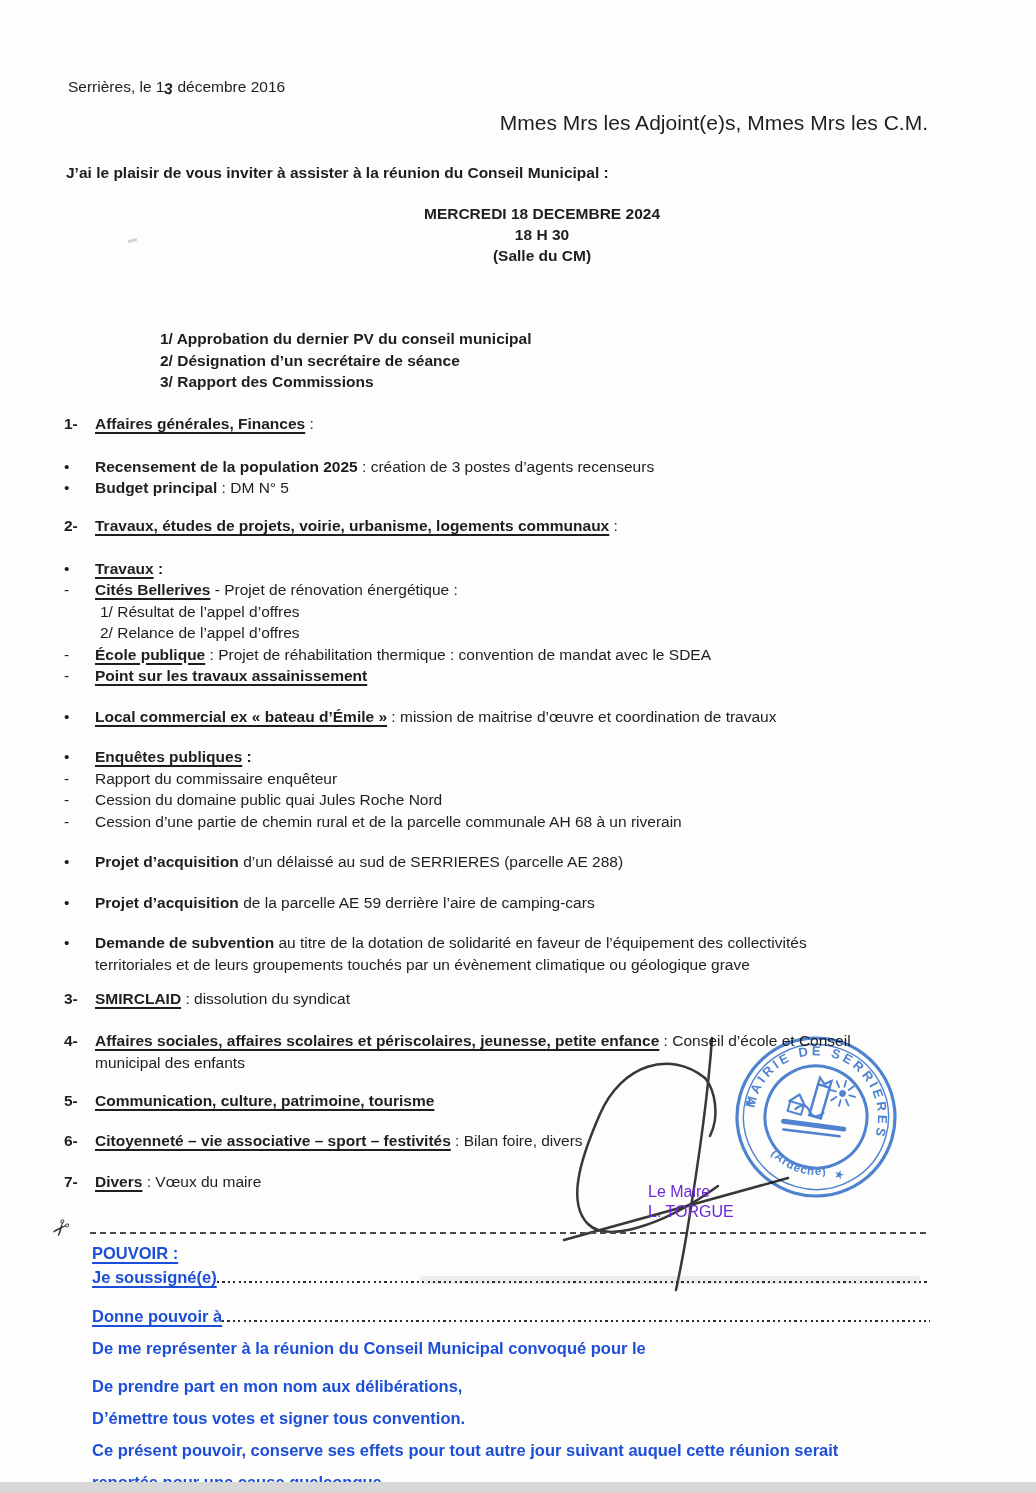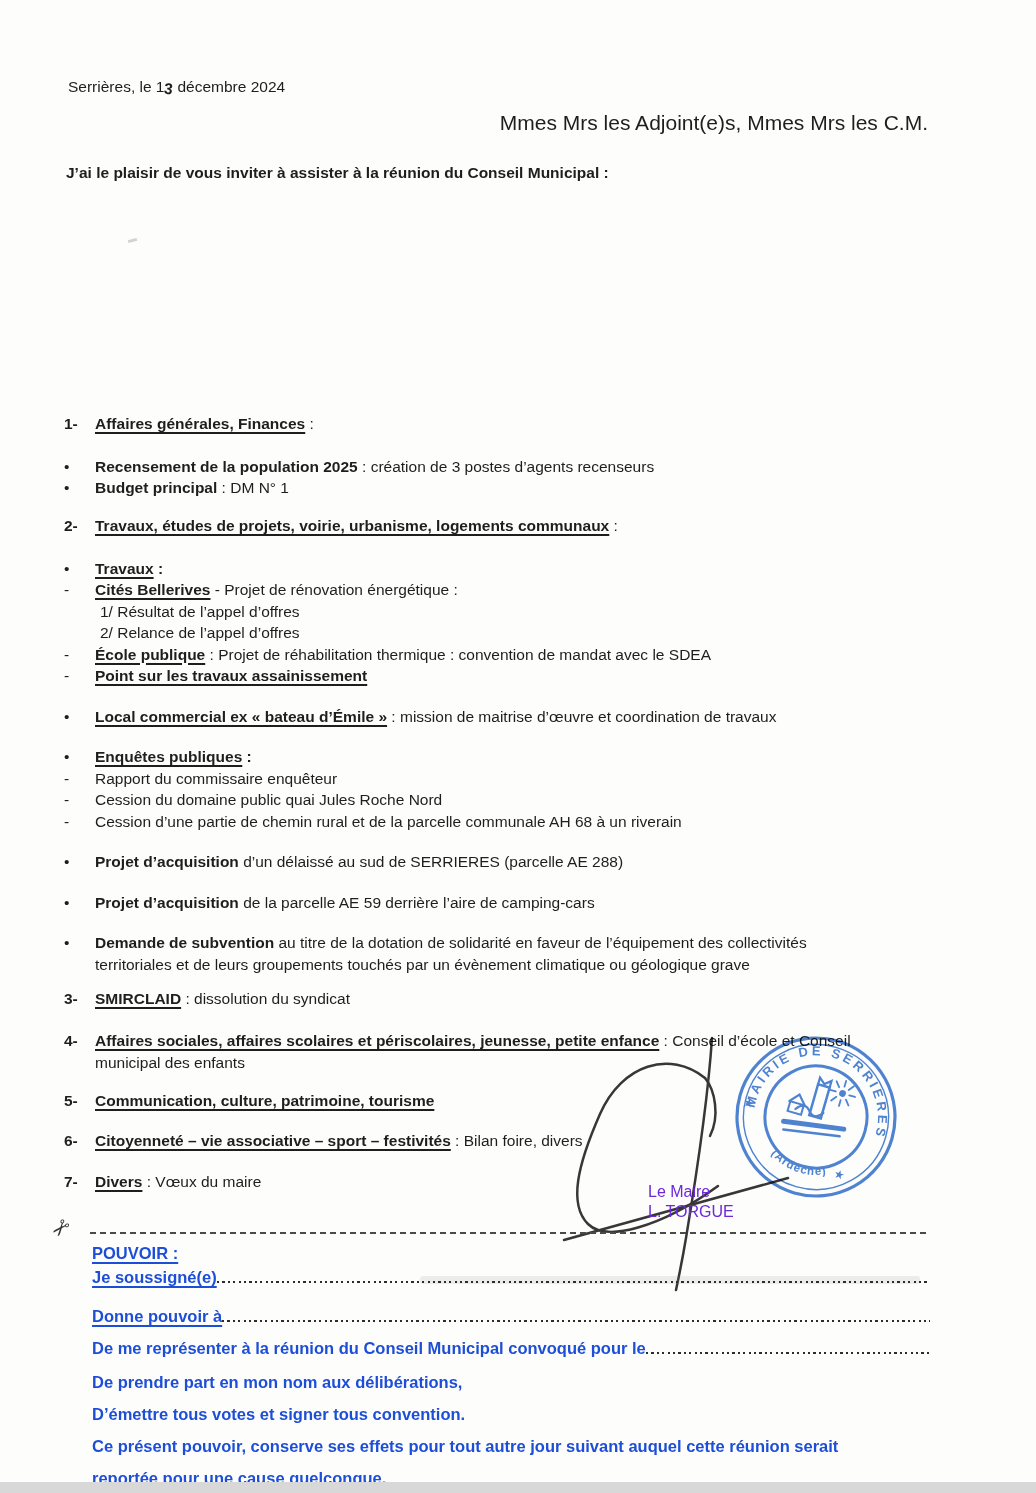--- a/index.html
+++ b/index.html
@@ -43,58 +43,68 @@
 
   .scissors{position:absolute; left:52px; top:1218px; font-size:22px; color:#333;
     transform:scaleX(-1) rotate(50deg); transform-origin:center;}
   .cut-line{position:absolute; left:90px; top:1232px; width:840px; height:2px;
     background:repeating-linear-gradient(90deg,#4a4a4a 0 6px, transparent 6px 10px);}
 
   .pouvoir{position:absolute; left:92px; right:106px; top:1243px; font-weight:bold; font-size:16.5px; line-height:20px; color:#1d4ed8;}
   .pv-row{display:flex;}
   .pv-row1{margin-top:4px;}
   .pv-row2{margin-top:19px;}
-  .pv-row3{margin-top:12px;}
+  .pv-row3{margin-top:12px;flex-direction:column;}
   .pv-plain{margin-top:14px;}
   .pv-plain2{margin-top:12px;}
   .leader{flex:1; height:2.4px; align-self:flex-end; margin-bottom:4px;
     background:repeating-linear-gradient(90deg,#2c2c2c 0 2.2px, transparent 2.2px 5.4px);}
   .smear{position:absolute; left:420px; top:1276px; width:500px; height:8px; background:#8a8a8a; opacity:.14; border-radius:3px;}
   .smudge{position:absolute; left:128px; top:239px; width:9px; height:3px; background:#b5b5b5; opacity:.6; transform:rotate(-15deg);}
   .bottom-bar{position:absolute; left:0; right:0; bottom:0; height:11px; background:#d8d8d8;}
 </style>
 </head>
 <body>
 
 <div class="doc">
 
-  <div class="date-line"><span>Serrières, le 1</span><span class="hand3">3</span><span> décembre 2024</span></div>
+  <div class="date-line"><span>Serrières, le 1</span><span class="hand3">3</span><span> décembre 2016</span></div>
 
   <div class="recipients">Mmes Mrs les Adjoint(e)s, Mmes Mrs les C.M.</div>
 
   <div class="intro">J’ai le plaisir de vous inviter à assister à la réunion du Conseil Municipal :</div>
 
-
-
+  <div class="meeting">
+    <div>MERCREDI 18 DECEMBRE 2024</div>
+    <div>18 H 30</div>
+    <div>(Salle du CM)</div>
+  </div>
+
+
+  <div class="preliminary">
+      <div>1/ Approbation du dernier PV du conseil municipal</div>
+      <div>2/ Désignation d’un secrétaire de séance</div>
+      <div>3/ Rapport des Commissions</div>
+    </div>
 
   <div>
       <div class="section" style="top: 413px;">
         <div class="sec-head">
           <span class="sec-num">1-</span>
           <div class="sec-body"><span class="b u">Affaires générales, Finances</span><span class=""> :</span></div>
         </div>
         <div class="items">
           <div class="group">
             <div class="item">
               <span class="mk">•</span>
               <div class="tx"><span class="b ">Recensement de la population 2025</span><span class=""> : création de 3 postes d’agents recenseurs</span></div>
             </div>
             <div class="item">
               <span class="mk">•</span>
-              <div class="tx"><span class="b ">Budget principal</span><span class=""> : DM N° 1</span></div>
+              <div class="tx"><span class="b ">Budget principal</span><span class=""> : DM N° 5</span></div>
             </div>
           </div>
         </div>
       </div>
       <div class="section" style="top: 515px;">
         <div class="sec-head">
           <span class="sec-num">2-</span>
           <div class="sec-body"><span class="b u">Travaux, études de projets, voirie, urbanisme, logements communaux</span><span class=""> :</span></div>
         </div>
         <div class="items">

